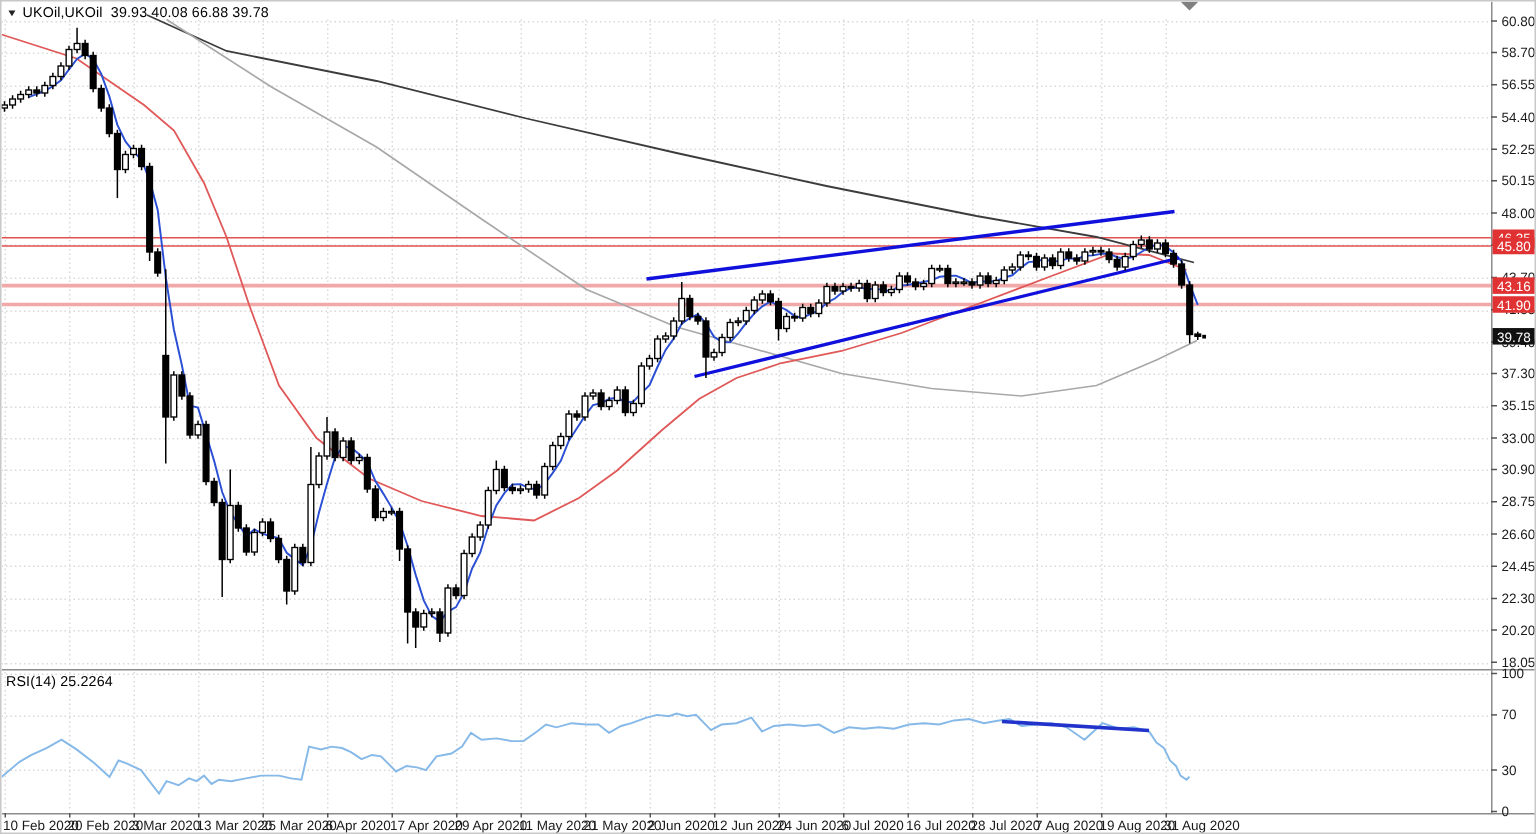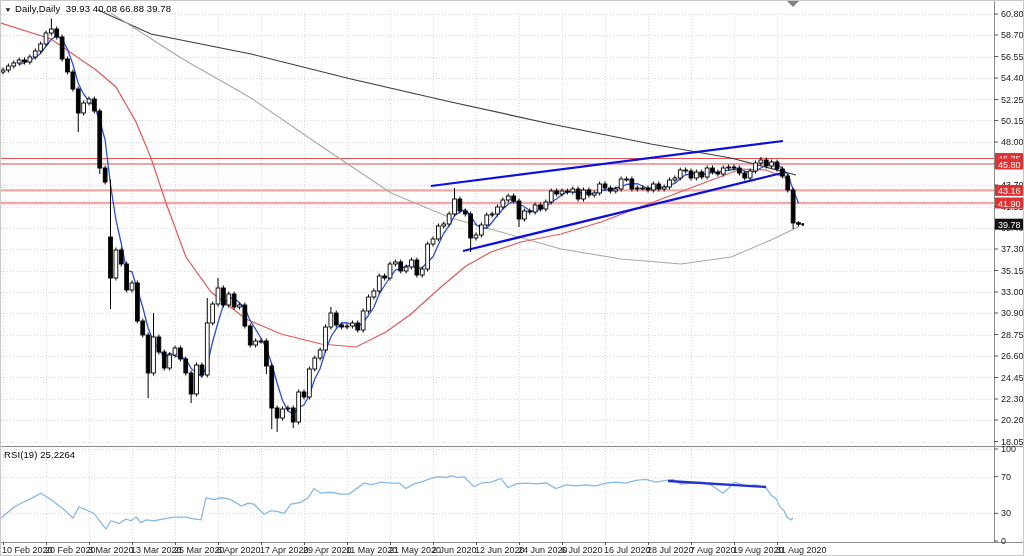--- a/index.html
+++ b/index.html
@@ -517,18 +517,18 @@
         <rect x="994" y="217.69999999999996" width="30" height="11" fill="#111111"></rect>
         <text x="997" y="226.69999999999996" font-size="9px" fill="#fff">39.78</text>
       </g>
     <g id="marker-layer">
         <path d="M 786 0 L 798 0 L 792 6 Z" fill="#808080"></path>
         <rect x="800.5" y="222.19999999999996" width="2.5" height="2.5" fill="#000"></rect>
       </g>
   </svg>
 
   <div id="header-label" class="overlay-label">
-    <span class="menu-arrow">▼</span><span>Daily,Daily</span>&nbsp;
+    <span class="menu-arrow">▼</span><span>UKOil,UKOil</span>&nbsp;
     <span>39.93 40.08 66.88 39.78</span>
   </div>
 
-  <div id="rsi-label" class="overlay-label">RSI(19) 25.2264</div>
+  <div id="rsi-label" class="overlay-label">RSI(14) 25.2264</div>
 </div>
 
 </body></html>

